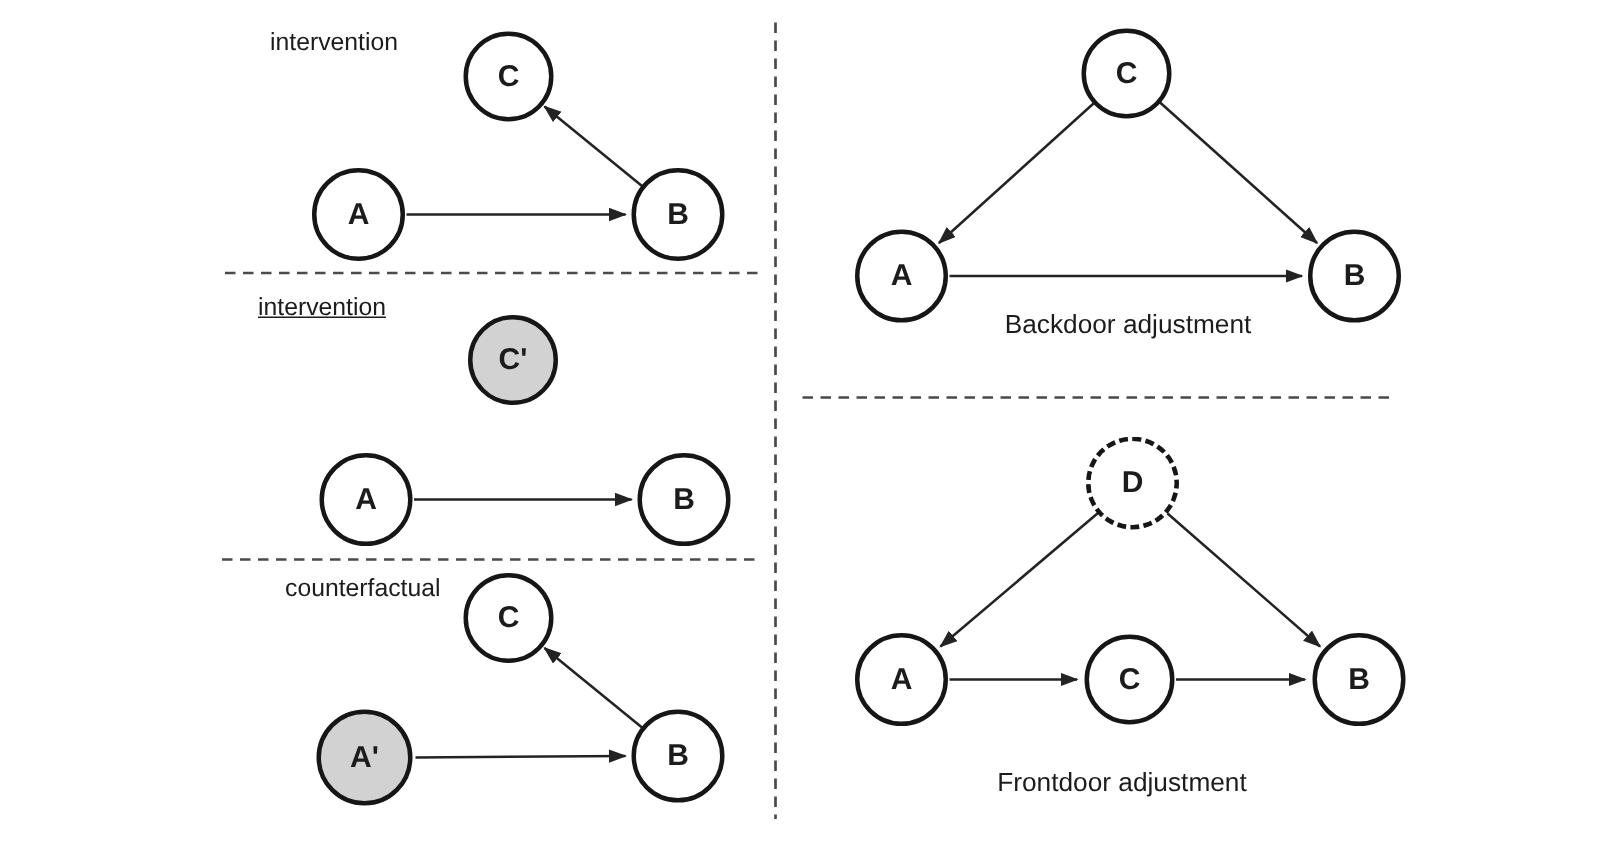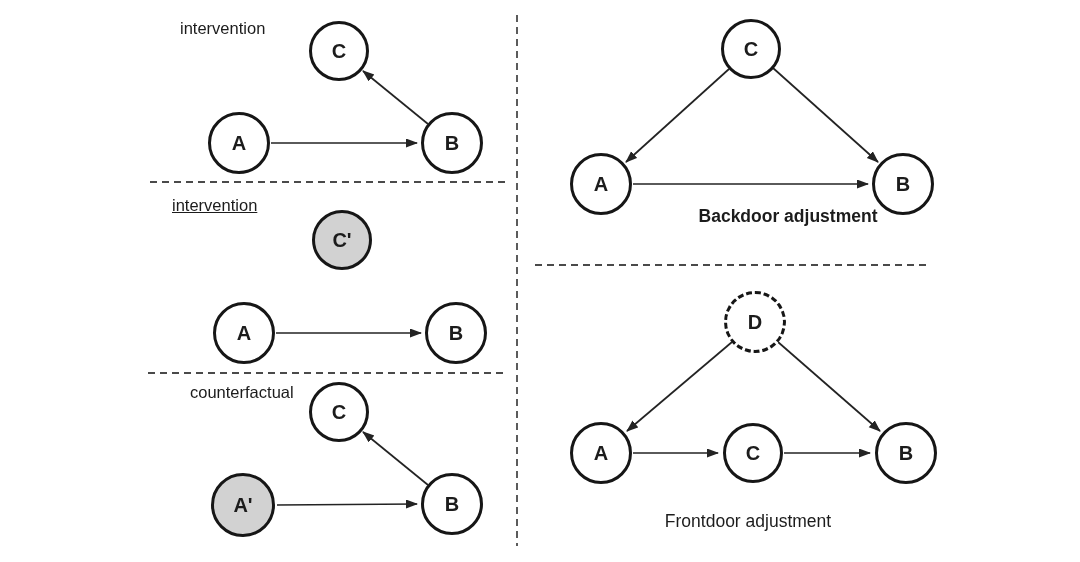--- a/index.html
+++ b/index.html
@@ -80,21 +80,21 @@
   <div class="node" style="left:213px; top:302px; width:62px; height:62px;">A</div>
   <div class="node" style="left:425px; top:302px; width:62px; height:62px;">B</div>
 
   <div class="node" style="left:309px; top:382px; width:60px; height:60px;">C</div>
   <div class="node gray" style="left:211px; top:473px; width:64px; height:64px;">A'</div>
   <div class="node" style="left:421px; top:473px; width:62px; height:62px;">B</div>
 
   <div class="node" style="left:721px; top:19px;  width:60px; height:60px;">C</div>
   <div class="node" style="left:570px; top:153px; width:62px; height:62px;">A</div>
   <div class="node" style="left:872px; top:153px; width:62px; height:62px;">B</div>
-  <div class="caption" style="left:788px; top:206px;font-weight:bold;">Backdoor adjustment</div>
+  <div class="caption" style="left:752px; top:206px;">Backdoor adjustment</div>
 
   <div class="node dashed" style="left:724px; top:291px; width:62px; height:62px;">D</div>
   <div class="node" style="left:570px; top:422px; width:62px; height:62px;">A</div>
   <div class="node" style="left:723px; top:423px; width:60px; height:60px;">C</div>
   <div class="node" style="left:875px; top:422px; width:62px; height:62px;">B</div>
   <div class="caption" style="left:748px; top:511px;text-align:center;">Frontdoor adjustment</div>
 
 </div>
 
 </body></html>

